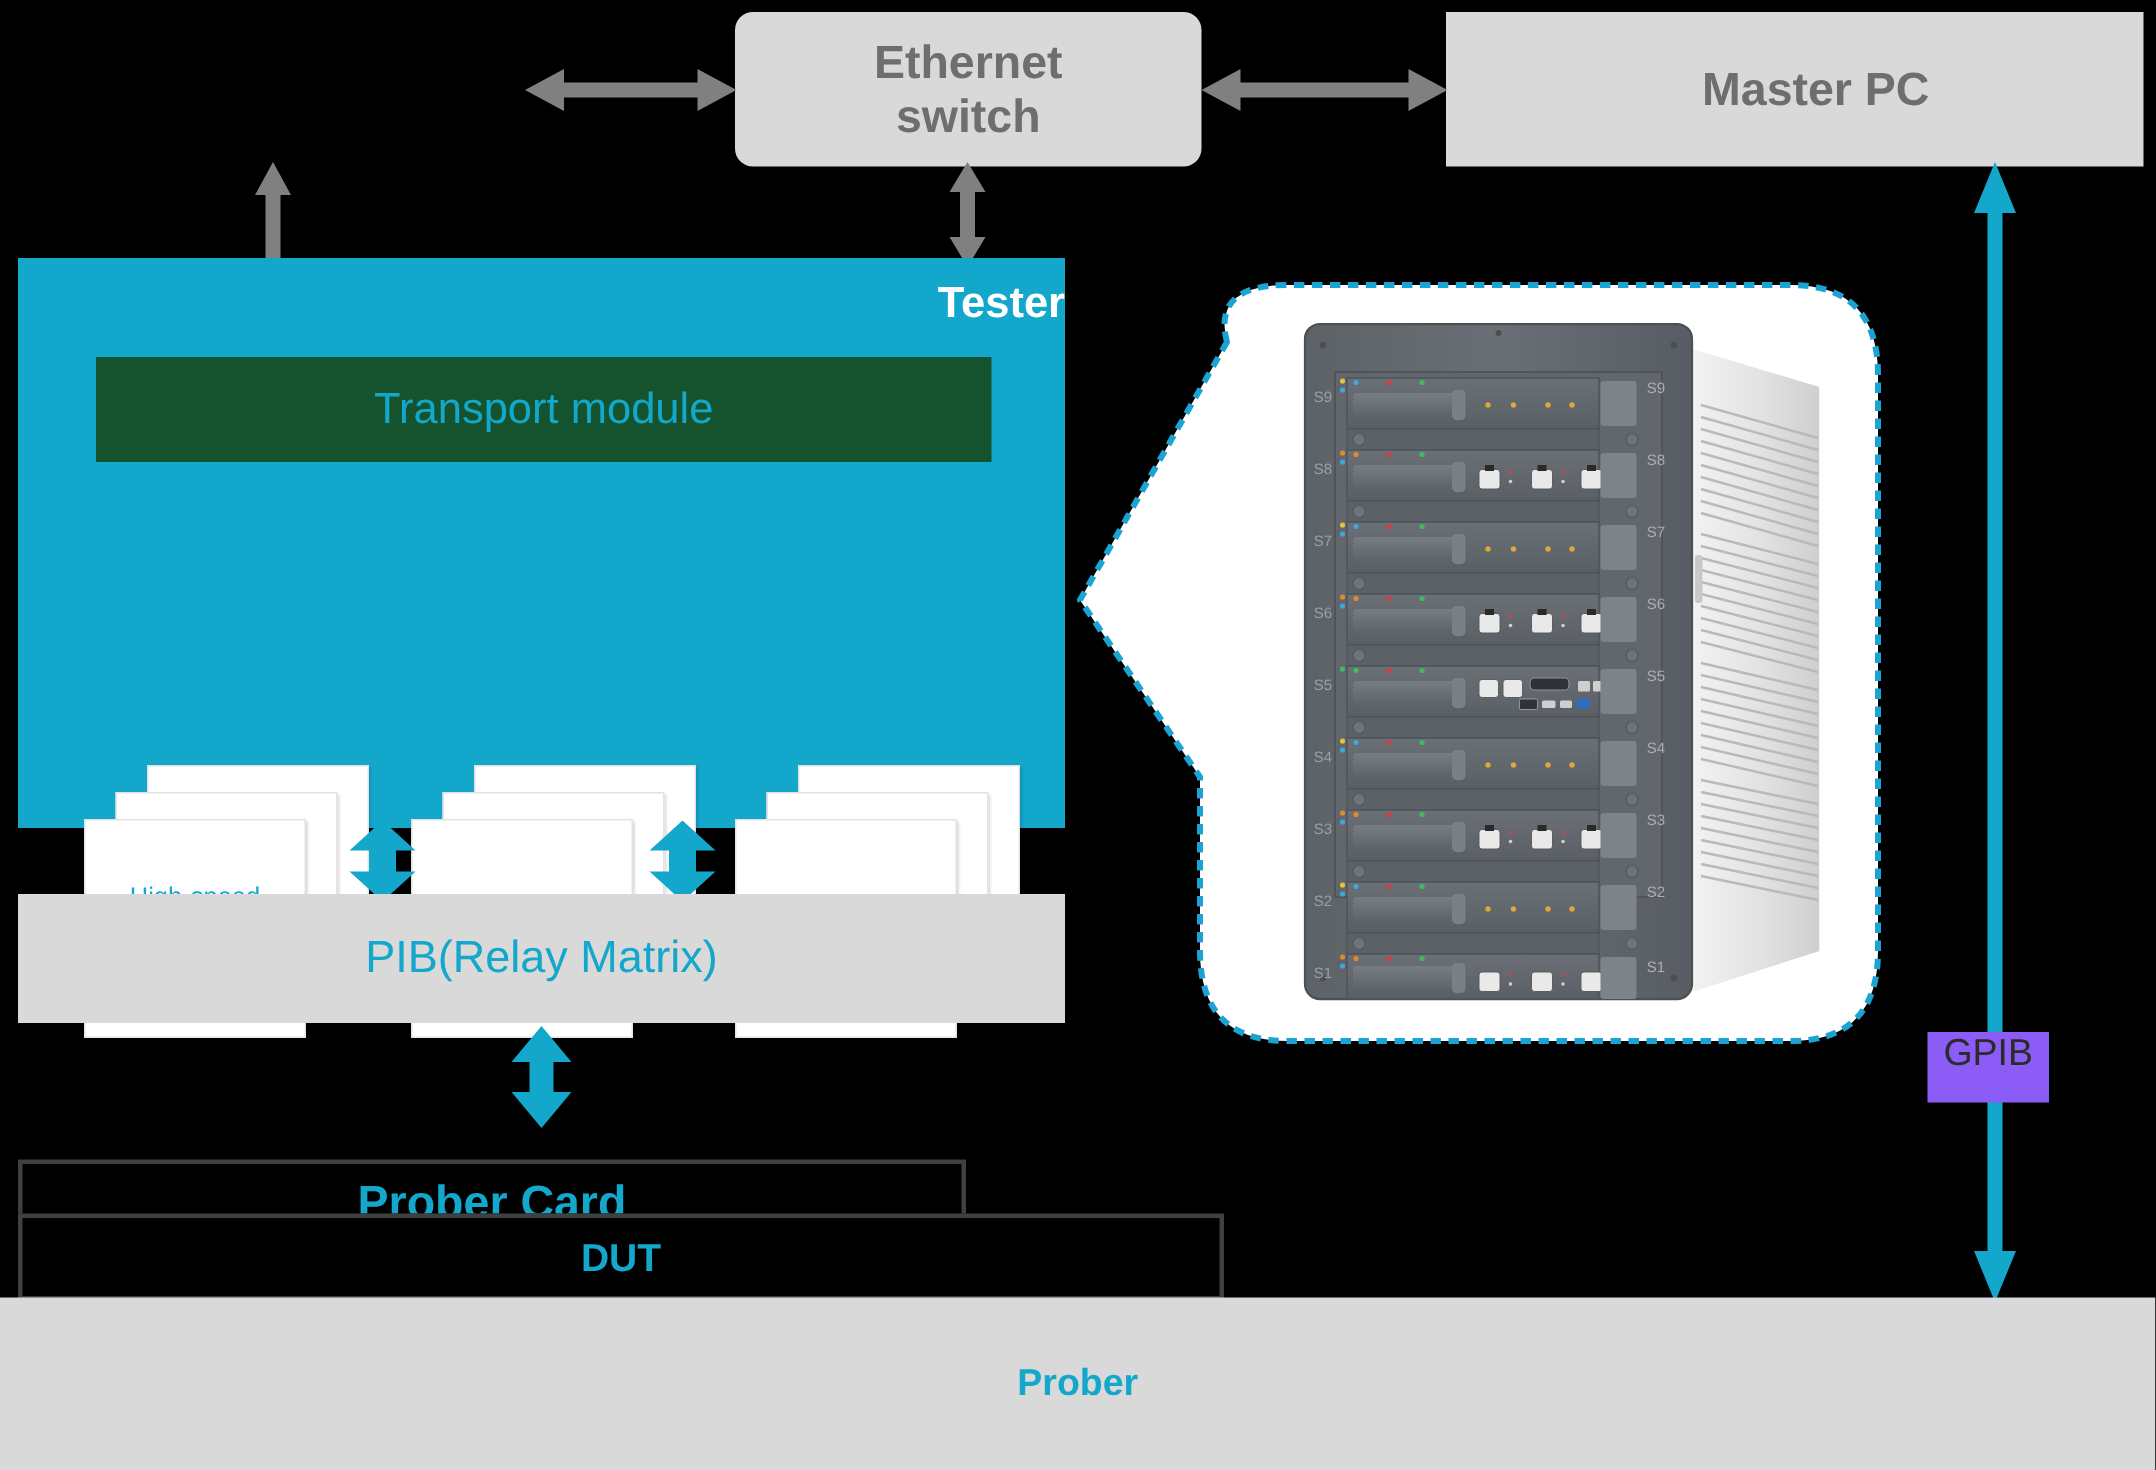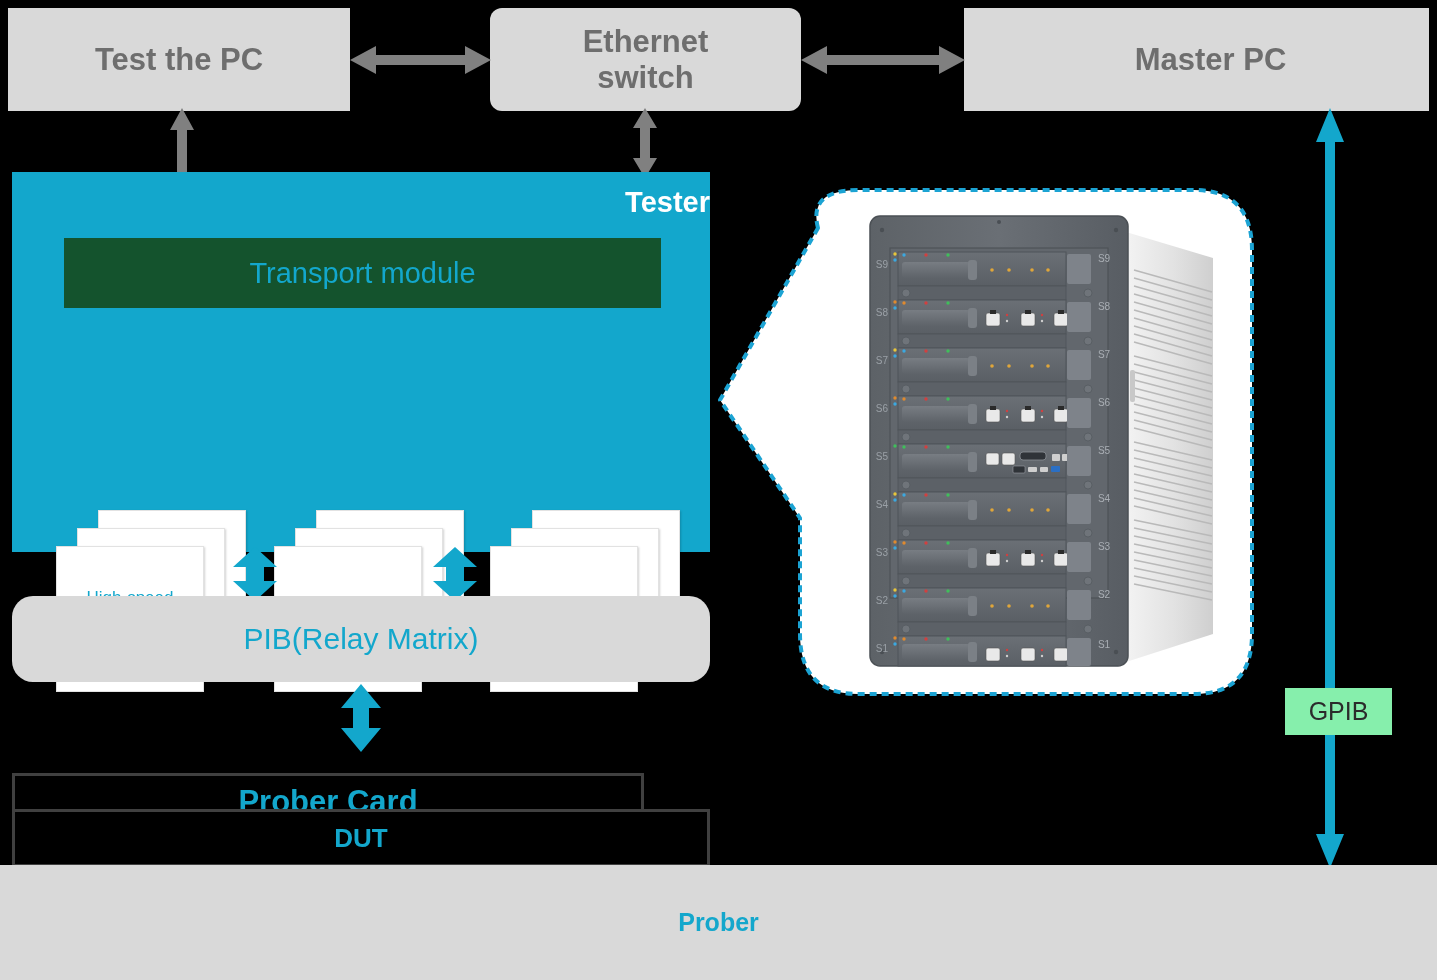--- a/index.html
+++ b/index.html
@@ -69,33 +69,32 @@
     line-height: 1;
   }
   #stack-hsic { left: 44px;  top: 338px; }
   #stack-dig  { left: 262px; top: 338px; }
   #stack-dps  { left: 478px; top: 338px; }
 
   
   #box-pib {
     left: 12px; top: 596px; width: 698px; height: 86px; font-size: 30px;
     font-weight: normal;
-    border-radius: 21px;
   }
 
   
   .blackbox {
     position: absolute;
     background: #000000;
     border: 3px solid #404040;
     display: flex; align-items: center; justify-content: center;
     color: #13a7cc; font-weight: bold;
   }
   #box-prober-card { left: 12px; top: 773px; width: 632px; height: 58px; font-size: 31px; }
-  #box-dut         { left: 12px; top: 809px; width: 698px; height: 58px; font-size: 26px; }
+  #box-dut         { left: 12px; top: 809px; width: 804px; height: 58px; font-size: 26px; }
 
   
   #box-prober {
     left: 0px; top: 865px; width: 1437px; height: 115px;
     font-size: 25px;
   }
   #box-prober .cyan-label { color:#13a7cc; }
 
   
   .arrow { position: absolute; }
@@ -116,23 +115,23 @@
   #arr-eth-tester{ left: 631px; top: 108px; width: 28px; height: 70px; }
 
   #arr-tester-pib-a { left: 230px; top: 547px; width: 50px; height: 54px; }
   #arr-tester-pib-b { left: 430px; top: 547px; width: 50px; height: 54px; }
   #arr-pib-probercard { left: 338px; top: 684px; width: 46px; height: 68px; }
 
   #arr-gpib { left: 1313px; top: 108px; width: 34px; height: 760px; }
 
   #gpib-label {
     position: absolute; left: 1285px; top: 688px;
-    width: 107px; height: 47px;
-    background: #86efac;
-    display:flex; align-items:center; justify-content:center;
+    width: 81px; height: 47px;
+    background: #8b5cf6;
+    display:flex; align-items:flex-start; justify-content:center;
     color: #2b2b2b; font-size: 25px;
   }
 
   
   #callout {
     position: absolute; left: 718px; top: 188px;
     width: 536px; height: 510px;
   }
   #callout svg.bubble { position:absolute; left:0; top:0; }
 
@@ -140,23 +139,20 @@
     position: absolute; left: 138px; top: 22px;
     width: 345px; height: 462px; margin-left: 12px;
   }
   #chassis svg { display:block; }
 </style>
 </head>
 <body>
 
 <div id="stage">
 
-  <div class="gbox" id="box-test-pc">
-    <span>Test the PC</span>
-  </div>
 
   <div class="gbox" id="box-eth">
     <span>
       <span>Ethernet</span><br>
       <span>switch</span>
     </span>
   </div>
 
   <div class="gbox" id="box-master-pc">
     <span>Master PC</span>

